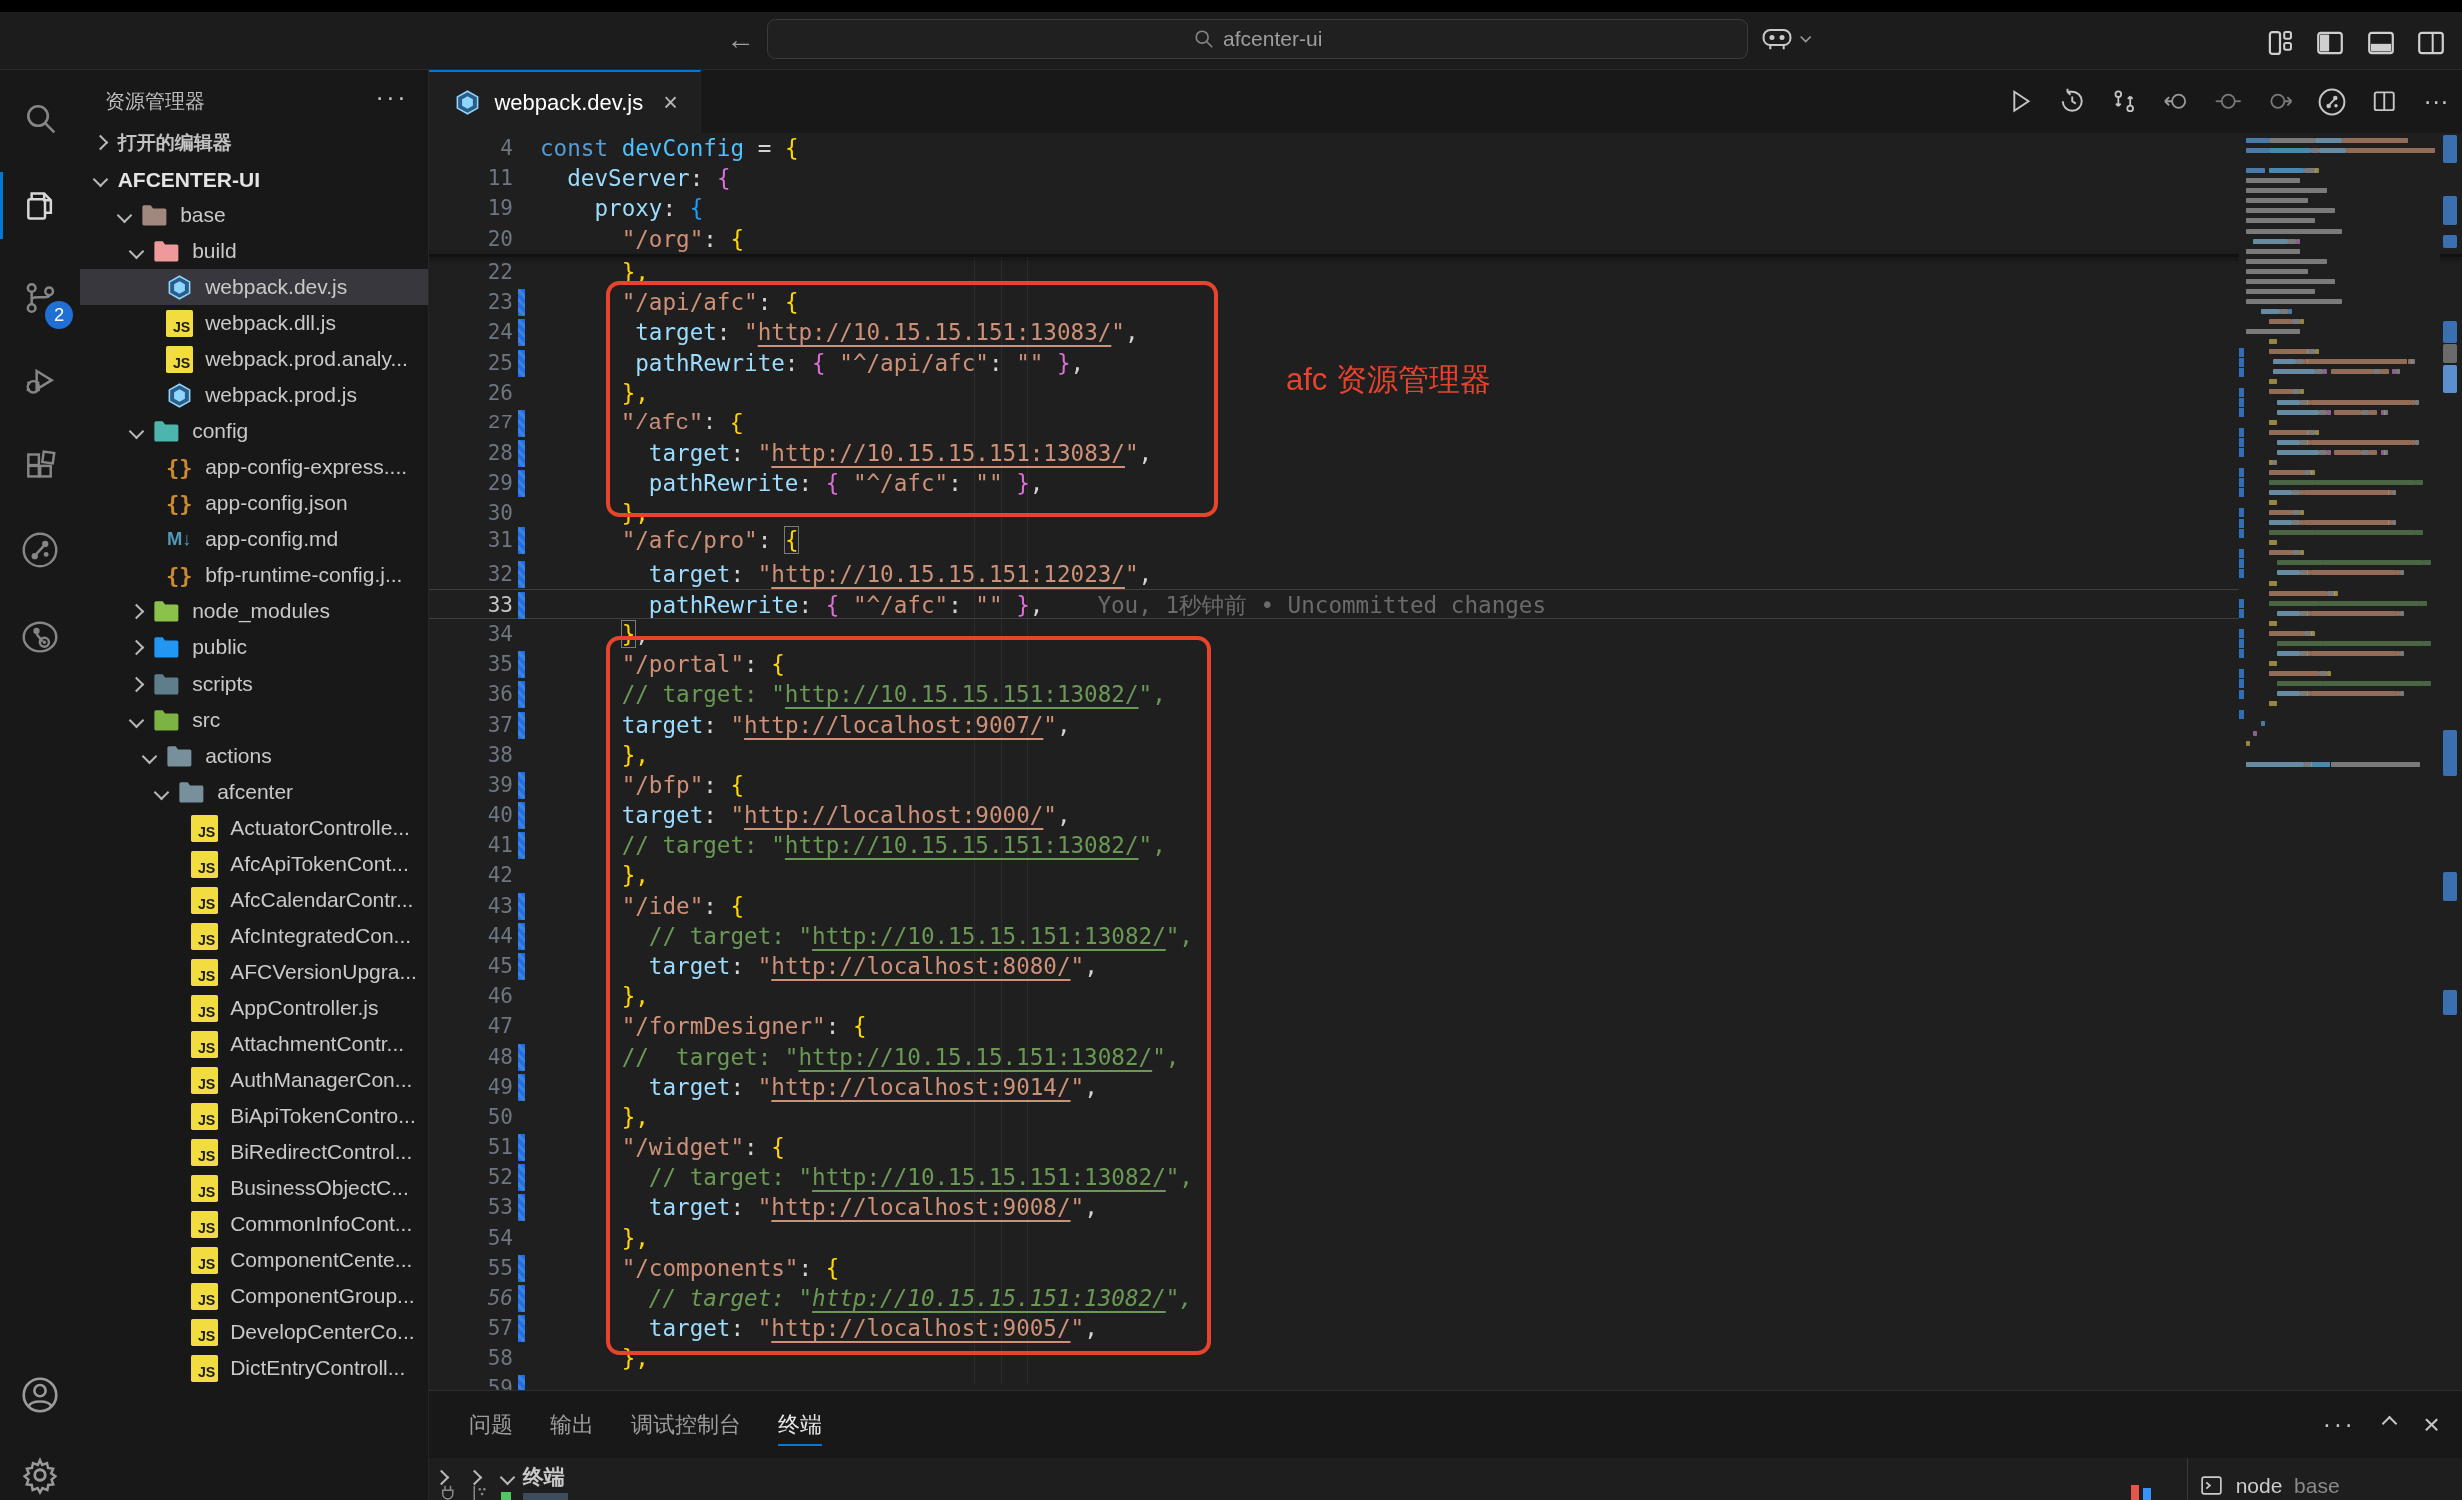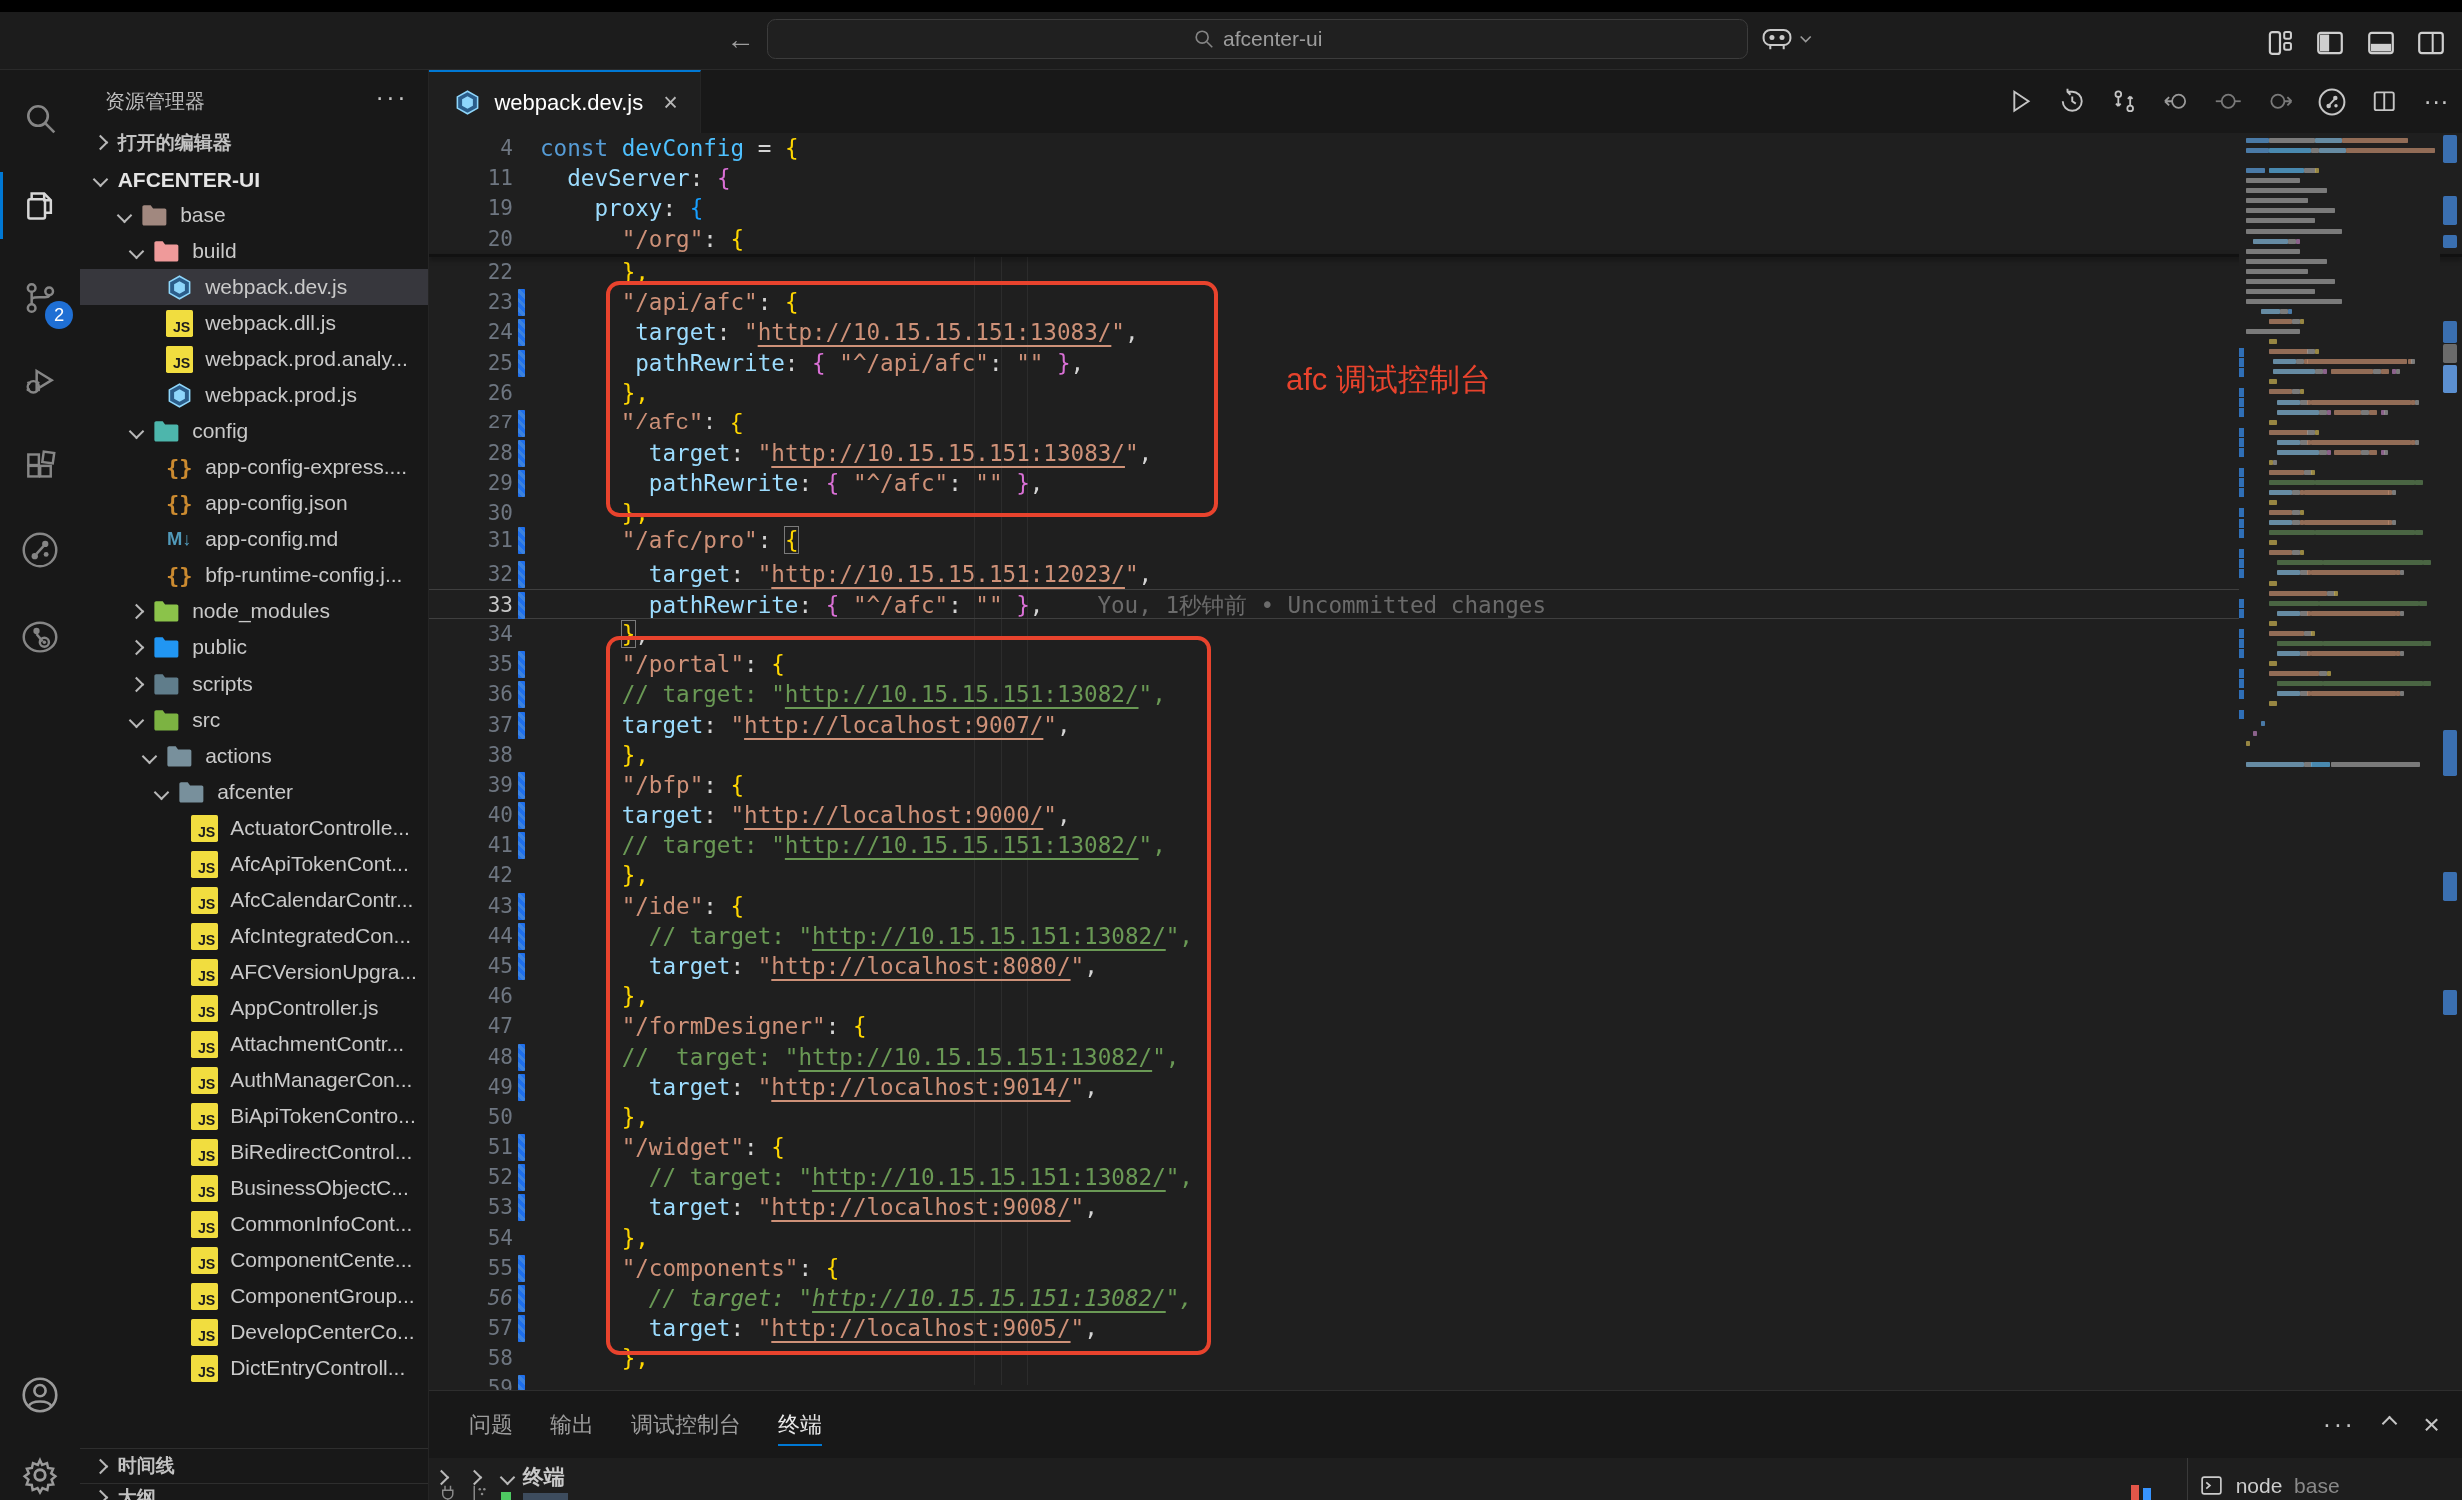--- a/index.html
+++ b/index.html
@@ -496,30 +496,20 @@
             <span class="ficon">
               <span class="jsbox">JS</span>
             </span>
             <span>DictEntryControll...</span>
           </div>
           <div class="titem" style="top: 1189px; padding-left: 89px;">
             <span style="width: 21px; flex: 0 0 auto; display: inline-block;"></span>
             <span class="ficon"></span>
           </div>
         </div>
-      <div class="sb-bottom">
-        <div class="sb-sec">
-          <span class="chev r"></span>
-          <span>时间线</span>
-        </div>
-        <div class="sb-sec" id="outline-row">
-          <span class="chev r" style="margin-top:11.7px"></span>
-          <span style="margin-top:11.7px">大纲</span>
-        </div>
-      </div>
     </div>
 
     <div class="editorarea">
       <div class="tabbar">
         <div class="tab">
           <svg width="27" height="27" viewBox="0 0 24 24">
               <path d="M12 2 L21 7 L21 17 L12 22 L3 17 L3 7 Z" fill="#2b5d8a" stroke="#8ed6fb" stroke-width="1.4"></path>
               <path d="M12 6.5 L16.8 9.2 L16.8 14.8 L12 17.5 L7.2 14.8 L7.2 9.2 Z" fill="#8ed6fb"></path>
             </svg>
           <span class="tab-label">webpack.dev.js</span>
@@ -847,21 +837,21 @@
             <div class="seg" style="top: 188px; height: 22px; background: rgb(58, 111, 176);"></div>
             <div class="seg" style="top: 211px; height: 19px; background: rgb(107, 107, 107);"></div>
             <div class="seg" style="top: 232px; height: 28px; background: rgb(91, 143, 208);"></div>
             <div class="seg" style="top: 597px; height: 46px; background: rgb(58, 111, 176);"></div>
             <div class="seg" style="top: 739px; height: 29px; background: rgb(58, 111, 176);"></div>
             <div class="seg" style="top: 857px; height: 25px; background: rgb(58, 111, 176);"></div>
           </div>
 
         <div class="redbox" style="left:177px;top:148px;width:612px;height:236px"></div>
         <div class="redbox" style="left:177px;top:503px;width:605px;height:719px"></div>
-        <div class="annot" style="left:857px;top:226px;font-size:31px">afc 调试控制台</div>
+        <div class="annot" style="left:857px;top:226px;font-size:31px">afc 资源管理器</div>
       </div>
 
       <div class="panel">
         <div class="ptabs" id="ptabs">
             <div class="ptab">问题</div>
             <div class="ptab">输出</div>
             <div class="ptab">调试控制台</div>
             <div class="ptab active">终端</div>
           </div>
         <div class="pacts">

